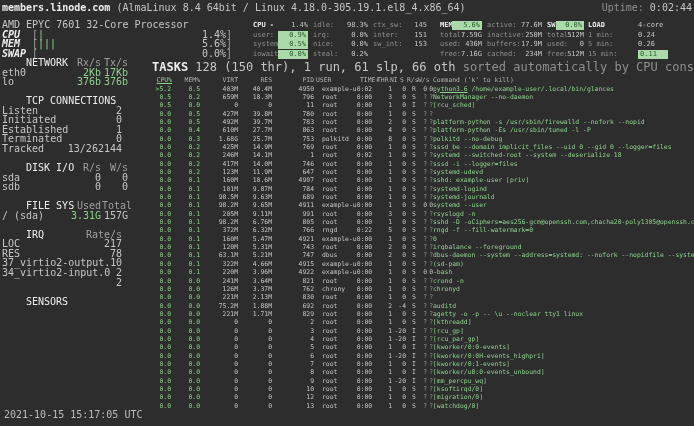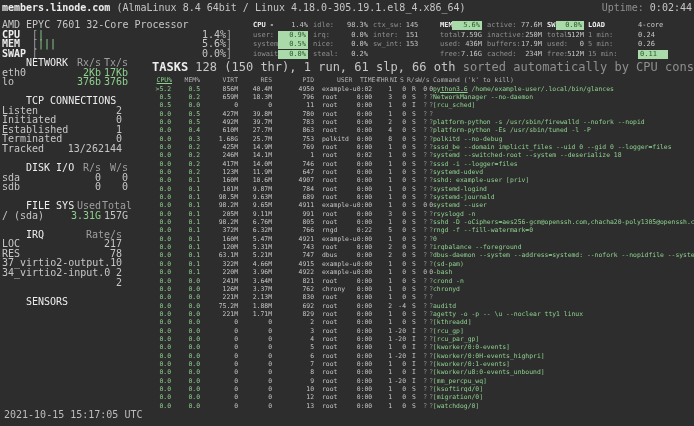--- a/index.html
+++ b/index.html
@@ -11,31 +11,31 @@
   .dim { color:#8f8f8f; }
   .u { text-decoration:underline; }
   .blk { background:#aadaaa; color:#2a5c2a; padding:0 2px; }
 
   
   .topline { position:absolute; top:2px; left:2px; right:2px; display:flex; justify-content:space-between; white-space:pre; }
 
   
   .ql { position:absolute; top:20px; left:2px; width:250px; }
   .qline { height:9.55px; line-height:9.55px; white-space:pre; display:flex; }
-  .qlab { width:30px; font-weight:bold; color:#ededed; }
+  .qlab { width:30px; font-weight:bold; color:#ededed;font-style:italic; }
   .qbr { color:#9f9f9f; }
   .qinner { display:inline-flex; justify-content:space-between; width:188px; }
 
   
   .panels { position:absolute; top:20px; left:0; width:694px; height:40px; font-size:7px; }
   .pcell { position:absolute; white-space:pre; line-height:9px; }
   .pr0 { top:1px; } .pr1 { top:10.5px; } .pr2 { top:20px; } .pr3 { top:29.5px; }
   .pl1{left:253px;} .pv1{left:278px;width:30px;text-align:right;}
   .pl2{left:313px;} .pv2{left:338px;width:30px;text-align:right;}
-  .pl3{left:373px;} .pv3{left:397px;width:30px;text-align:center;}
+  .pl3{left:373px;} .pv3{left:397px;width:30px;text-align:right;}
   .pl4{left:440px;} .pv4{left:452px;width:30px;text-align:right;}
   .pl5{left:487px;} .pv5{left:514px;width:28px;text-align:right;}
   .pl6{left:547px;} .pv6{left:556px;width:28px;text-align:right;}
   .pl7{left:588px;} .pv7{left:638px;width:30px;}
 
   
   .side { position:absolute; top:58px; left:2px; width:140px; }
   .sl { position:relative; height:9.55px; line-height:9.55px; white-space:pre; }
   .sv1 { position:absolute; left:56px; width:43px; text-align:right; }
   .sv2 { position:absolute; left:100px; width:26px; text-align:right; }
@@ -43,21 +43,21 @@
   .shead { font-weight:normal; color:#ededed;padding-left:24px; }
   .shu { color:#9f9f9f; }
 
   
   .tasksline { position:absolute; top:60px; left:152px; font-size:12px; white-space:pre; }
   .ptable { position:absolute; top:76px; left:0; width:694px; font-size:6.4px; }
   .phead { position:relative; height:8.6px; color:#b2b2b2; }
   .hc { position:absolute; white-space:pre; }
   .hc-cpu{left:146px;width:26px;text-align:right;} .hc-mem{left:176px;width:24px;text-align:right;}
   .hc-virt{left:204px;width:34px;text-align:right;} .hc-res{left:240px;width:32px;text-align:right;}
-  .hc-pid{left:276px;width:38px;text-align:right;} .hc-user{left:337px;}
+  .hc-pid{left:276px;width:38px;text-align:right;} .hc-user{left:316px;}
   .hc-time{left:360px;} .hc-thr{left:377px;} .hc-ni{left:390px;} .hc-s{left:400px;}
   .hc-rs{left:407px;} .hc-ws{left:418px;} .hc-cmd{left:433px;}
   .sorthead { color:#8ed18e; text-decoration:underline; }
   #prows { position:relative; }
   .prow { position:relative; height:8.35px; line-height:8.35px; }
   .pcellr { position:absolute; top:0; white-space:pre; }
   .pc1{left:146px;width:25px;text-align:right;} .pc2{left:176px;width:24px;text-align:right;}
   .pc3{left:204px;width:34px;text-align:right;} .pc4{left:240px;width:32px;text-align:right;}
   .pc5{left:276px;width:38px;text-align:right;} .pc6{left:322px;width:38px;}
   .pc7{left:352px;width:25px;text-align:center;} .pc8{left:384px;width:8px;text-align:right;}
@@ -195,21 +195,21 @@
       <span class="hc hc-ni">NI</span>
       <span class="hc hc-s">S</span>
       <span class="hc hc-rs">R/s</span>
       <span class="hc hc-ws">W/s</span>
       <span class="hc hc-cmd">Command ('k' to kill)</span>
     </div>
     <div id="prows">
         <div class="prow">
           <span class="pcellr pc1 g">&gt;5.2</span>
           <span class="pcellr pc2 g">0.5</span>
-          <span class="pcellr pc3">856M</span>
+          <span class="pcellr pc3">403M</span>
           <span class="pcellr pc4">40.4M</span>
           <span class="pcellr pc5">4950</span>
           <span class="pcellr pc6">example-u</span>
           <span class="pcellr pc7">0:02</span>
           <span class="pcellr pc8">1</span>
           <span class="pcellr pc9">0</span>
           <span class="pcellr pc10">R</span>
           <span class="pcellr pc11">0</span>
           <span class="pcellr pc12">0</span>
           <span class="pcellr pc13 g"><span class="u">python3.6</span> /home/example-user/.local/bin/glances</span>

